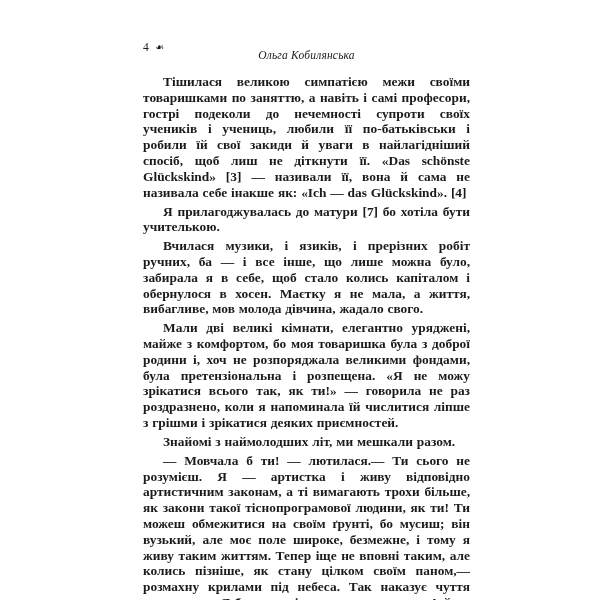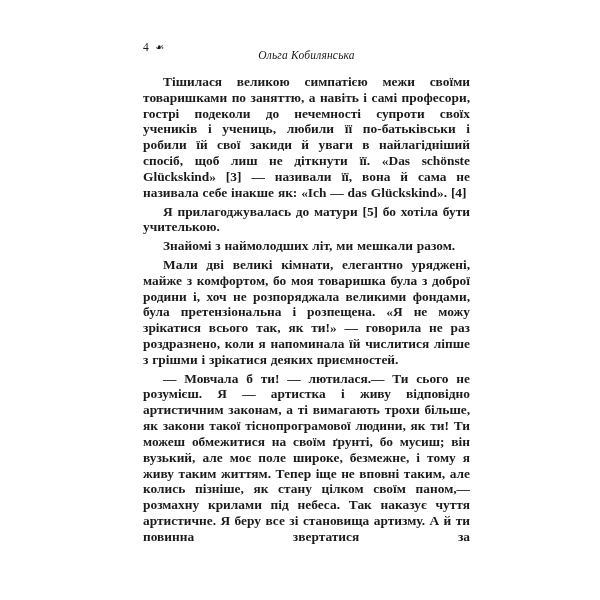--- a/index.html
+++ b/index.html
@@ -77,19 +77,20 @@
   <div class="header">
     <span class="page-num-group">
       <span class="page-number">4</span>
       <span class="fleuron">❧</span>
     </span>
     <span class="running-title">Ольга Кобилянська</span>
   </div>
 
   <div class="content">
     <p>Тішилася великою симпатією межи своїми товаришками по заняттю, а навіть і самі професори, гострі подеколи до нечемності супроти своїх учеників і учениць, любили її по-батьківськи і робили їй свої закиди й уваги в найлагідніший спосіб, щоб лиш не діткнути її. «Das schönste Glückskind» [3] — називали її, вона й сама не називала себе інакше як: «Ich — das Glückskind». [4]</p>
-    <p>Я прилагоджувалась до матури [5] бо хотіла бути учителькою.</p>
+    <p>Я прилагоджувалась до матури [7] бо хотіла бути учителькою.</p>
+    <p>Вчилася музики, і язиків, і прерізних робіт ручних, ба — і все інше, що лише можна було, забирала я в себе, щоб стало колись капіталом і обернулося в хосен. Маєтку я не мала, а життя, вибагливе, мов молода дівчина, жадало свого.</p>
+    <p>Мали дві великі кімнати, елегантно уряджені, майже з комфортом, бо моя товаришка була з доброї родини і, хоч не розпоряджала великими фондами, була претензіональна і розпещена. «Я не можу зрікатися всього так, як ти!» — говорила не раз роздразнено, коли я напоминала їй числитися ліпше з грішми і зрікатися деяких приємностей.</p>
     <p>Знайомі з наймолодших літ, ми мешкали разом.</p>
-    <p>Мали дві великі кімнати, елегантно уряджені, майже з комфортом, бо моя товаришка була з доброї родини і, хоч не розпоряджала великими фондами, була претензіональна і розпещена. «Я не можу зрікатися всього так, як ти!» — говорила не раз роздразнено, коли я напоминала їй числитися ліпше з грішми і зрікатися деяких приємностей.</p>
     <p class="cutoff">— Мовчала б ти! — лютилася.— Ти сього не розумієш. Я — артистка і живу відповідно артистичним законам, а ті вимагають трохи більше, як закони такої тіснопрограмової людини, як ти! Ти можеш обмежитися на своїм ґрунті, бо мусиш; він вузький, але моє поле широке, безмежне, і тому я живу таким життям. Тепер іще не вповні таким, але колись пізніше, як стану цілком своїм паном,— розмахну крилами під небеса. Так наказує чуття артистичне. Я беру все зі становища артизму. А й ти повинна звертатися за</p>
   </div>
 
 </div>
 
 </body></html>

